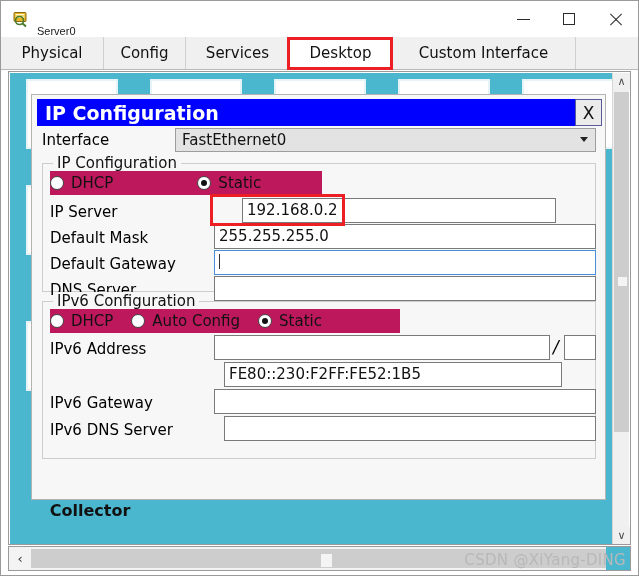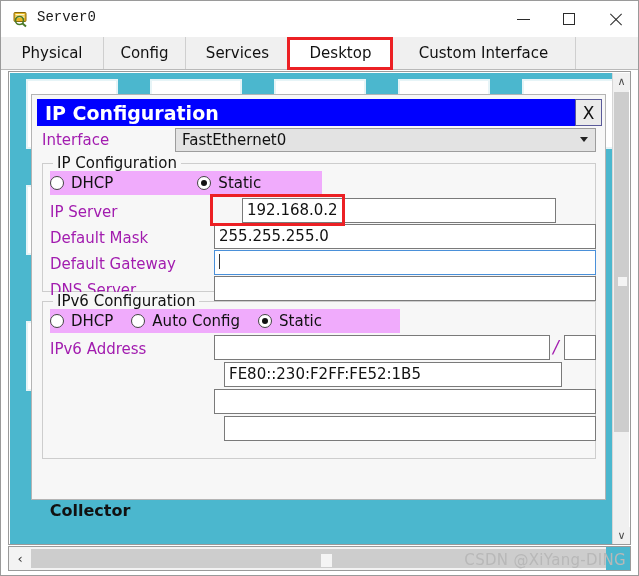--- a/index.html
+++ b/index.html
@@ -23,23 +23,23 @@
     position: absolute; left: 0; top: 0;
     width: 637px; height: 36px;
     background: #ffffff;
     border-bottom: 1px solid #d4d4d4;
   }
   #title-icon {
     position: absolute; left: 11px; top: 9px;
     width: 18px; height: 18px;
   }
   #title-text {
-    position: absolute; left: 36px; top: 8px;
-    font-size: 14px; color: #1a1a1a;
-    font-family: Liberation Mono, monospace;
+    position: absolute; left: 36px; top: 24px;
+    font-size: 11px; color: #1a1a1a;
+    font-family: Liberation Sans, sans-serif;
   }
   .win-btn {
     position: absolute; top: 0; height: 36px; width: 46px;
     display: flex; align-items: center; justify-content: center;
     color: #2b2b2b; font-size: 15px;
     background: transparent; border: none;
     cursor: default;
   }
   #btn-min { right: 92px; }
   #btn-max { right: 46px; }
@@ -219,21 +219,21 @@
     width: 27px; height: 27px;
     background: #ebebeb;
     border: 1px solid #5a5a9a;
     box-sizing: border-box;
     display: flex; align-items: center; justify-content: center;
     font-size: 17px; color: #111;
   }
 
   .dlg-label {
     position: absolute;
-    font-size: 15px; color: #a21caf;
+    font-size: 15px; color: #000000;
     font-family: "DejaVu Sans", "Liberation Sans", sans-serif;
     white-space: nowrap;
   }
   .dlg-field {
     position: absolute;
     background: #ffffff;
     border: 1px solid #7a7a7a;
     box-sizing: border-box;
     font-size: 15px; color: #111;
     padding: 1px 4px;
@@ -280,21 +280,21 @@
     background: #f7f7f7;
     padding: 0 4px;
     font-size: 15px; color: #111;
   }
   #gb-ipv4 { left: 10px; top: 68px; width: 554px; height: 129px; }
   #gb-ipv6 { left: 10px; top: 206px; width: 554px; height: 158px; }
 
   
   .radio-row {
     position: absolute;
-    background: #f0abfc;
+    background: #be185d;
     display: flex; align-items: center;
   }
   .radio {
     display: inline-block;
     width: 14px; height: 14px;
     border: 1.6px solid #444; border-radius: 50%;
     box-sizing: border-box;
     position: relative;
     background: #fff;
     margin-right: 7px;
@@ -461,22 +461,24 @@
       <span class="radio-label">Static</span>
     </div>
 
     <div class="dlg-label" style="left:18px; top:245px;">IPv6 Address</div>
     <div class="dlg-field" style="left:182px; top:240px; width:336px; height:25px;"></div>
     <div class="dlg-label" style="left:521px; top:242px; font-size:17px; font-style:italic;">/</div>
     <div class="dlg-field" style="left:532px; top:240px; width:32px; height:25px;"></div>
 
     <div class="dlg-field" style="left:192px; top:267px; width:338px; height:25px;">FE80::230:F2FF:FE52:1B5</div>
 
+    <div class="dlg-label" style="left:18px; top:299px;">IPv6 Gateway</div>
     <div class="dlg-field" style="left:182px; top:294px; width:382px; height:25px;"></div>
 
+    <div class="dlg-label" style="left:18px; top:326px;">IPv6 DNS Server</div>
     <div class="dlg-field" style="left:192px; top:321px; width:372px; height:25px;"></div>
   </div>
 
   <div id="anno-ip"></div>
 
   <div id="hscroll">
     <div id="hs-left">‹</div>
     <div id="hs-track">
       <div id="hs-grip"></div>
     </div>

